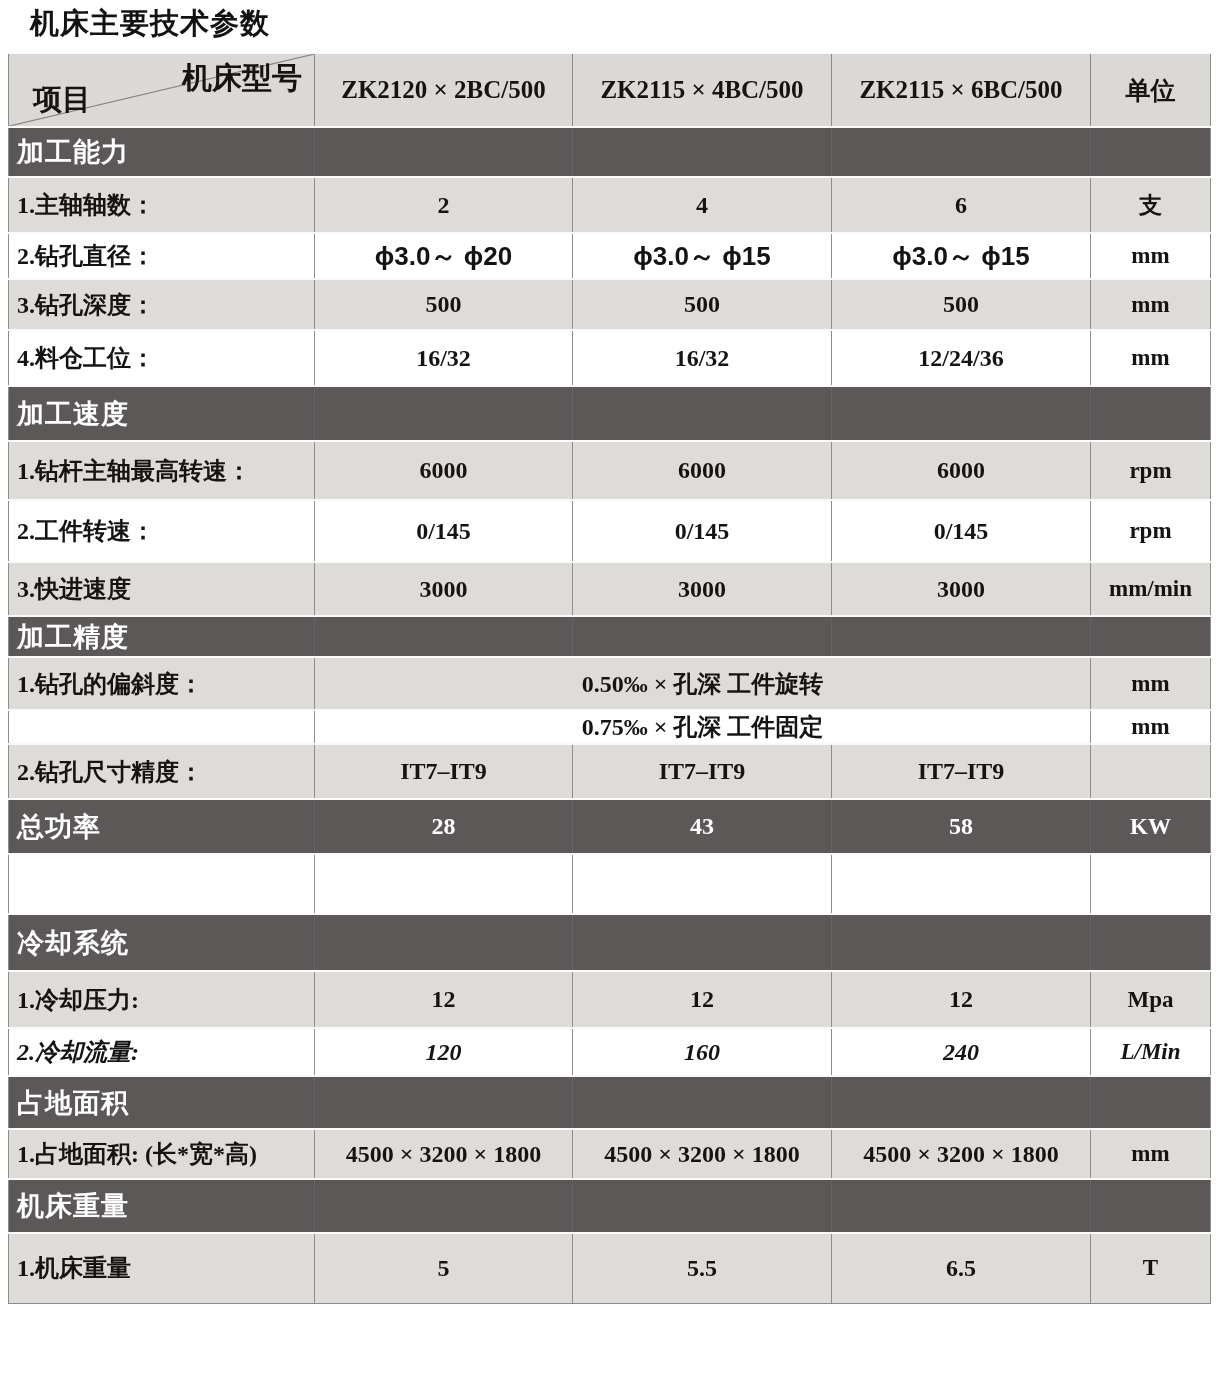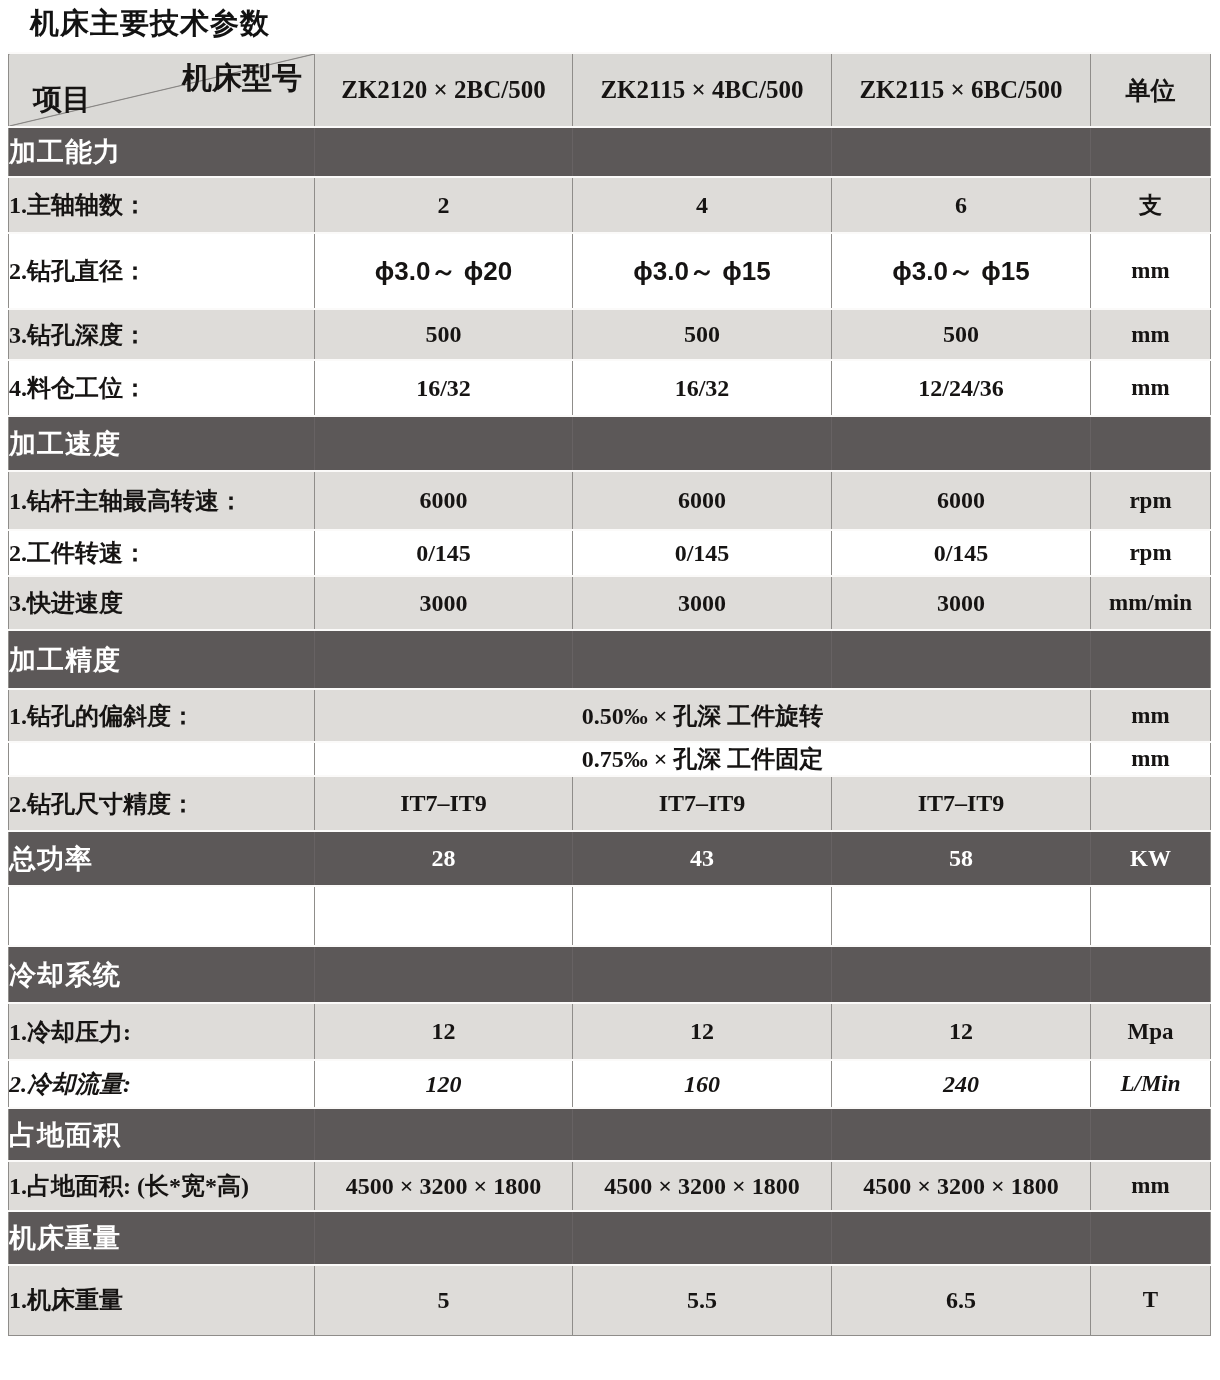--- a/index.html
+++ b/index.html
@@ -33,21 +33,21 @@
     background-color:#dad9d6;
   }
   .c-top{position:absolute;top:4px;right:12px;font-size:30px;font-weight:bold;}
   .c-bot{position:absolute;bottom:6px;left:24px;font-size:29px;font-weight:bold;}
   td{background:#ffffff;}
   tr.shade-gray td{background:#dedcd9;}
   tr.shade-white td{background:#ffffff;}
   tr.dark td{
     background:#5c5858;color:#ffffff;border-left-color:#676263;
   }
-  td.lbl{text-align:left;padding-left:0;font-size:24px;font-weight:bold;}
+  td.lbl{text-align:left;padding-left:8px;font-size:24px;font-weight:bold;}
   tr.dark td.lbl{font-size:27px;letter-spacing:1px;}
   td.val{text-align:center;font-size:24px;font-weight:bold;}
   tr.dark td.val{font-size:24px;}
   td.unit{text-align:center;font-size:23px;font-weight:bold;}
   tr.sans td.val{
     font-family:"Liberation Sans","DejaVu Sans",sans-serif;
     font-weight:600;font-size:26px;
   }
 </style>
 </head>
@@ -83,21 +83,21 @@
         <td class="val"></td>
         <td class="unit"></td>
       </tr>
       <tr class="shade-gray" style="height: 56px;">
         <td class="lbl">1.主轴轴数：</td>
         <td class="val">2</td>
         <td class="val">4</td>
         <td class="val">6</td>
         <td class="unit">支</td>
       </tr>
-      <tr class="shade-white sans" style="height: 76px;">
+      <tr class="shade-white sans" style="height: 46px;">
         <td class="lbl">2.钻孔直径：</td>
         <td class="val">ϕ3.0～ ϕ20</td>
         <td class="val">ϕ3.0～ ϕ15</td>
         <td class="val">ϕ3.0～ ϕ15</td>
         <td class="unit">mm</td>
       </tr>
       <tr class="shade-gray" style="height: 51px;">
         <td class="lbl">3.钻孔深度：</td>
         <td class="val">500</td>
         <td class="val">500</td>
@@ -118,35 +118,35 @@
         <td class="val"></td>
         <td class="unit"></td>
       </tr>
       <tr class="shade-gray" style="height: 59px;">
         <td class="lbl">1.钻杆主轴最高转速：</td>
         <td class="val">6000</td>
         <td class="val">6000</td>
         <td class="val">6000</td>
         <td class="unit">rpm</td>
       </tr>
-      <tr class="shade-white" style="height: 46px; font-family: Liberation Serif, serif;">
+      <tr class="shade-white" style="height: 62px; font-family: Liberation Serif, serif;">
         <td class="lbl">2.工件转速：</td>
         <td class="val">0/145</td>
         <td class="val">0/145</td>
         <td class="val">0/145</td>
         <td class="unit">rpm</td>
       </tr>
       <tr class="shade-gray" style="height: 54px;">
         <td class="lbl">3.快进速度</td>
         <td class="val">3000</td>
         <td class="val">3000</td>
         <td class="val">3000</td>
         <td class="unit">mm/min</td>
       </tr>
-      <tr class="dark" style="height: 59px;">
+      <tr class="dark" style="height: 41px;">
         <td class="lbl">加工精度</td>
         <td class="val"></td>
         <td class="val"></td>
         <td class="val"></td>
         <td class="unit"></td>
       </tr>
       <tr class="shade-gray" style="height: 53px;">
         <td class="lbl">1.钻孔的偏斜度：</td>
         <td class="val" colspan="3">0.50‰ × 孔深  工件旋转</td>
         <td class="unit">mm</td>

